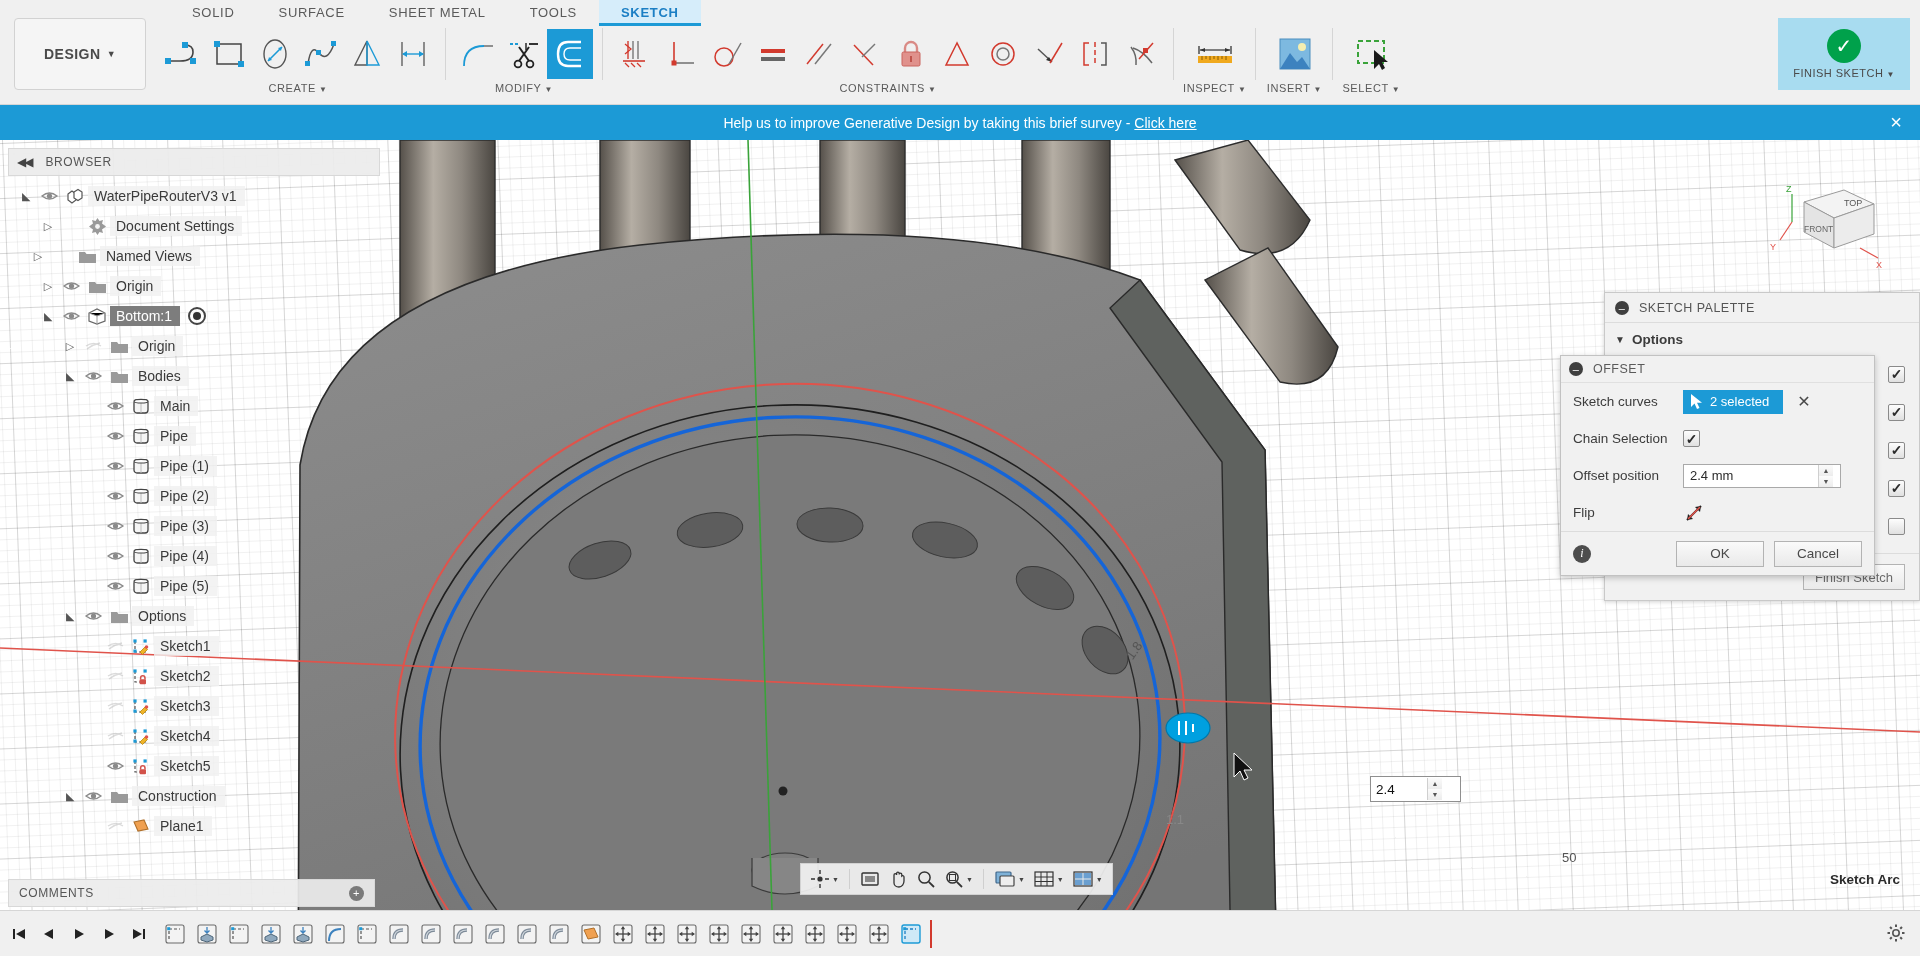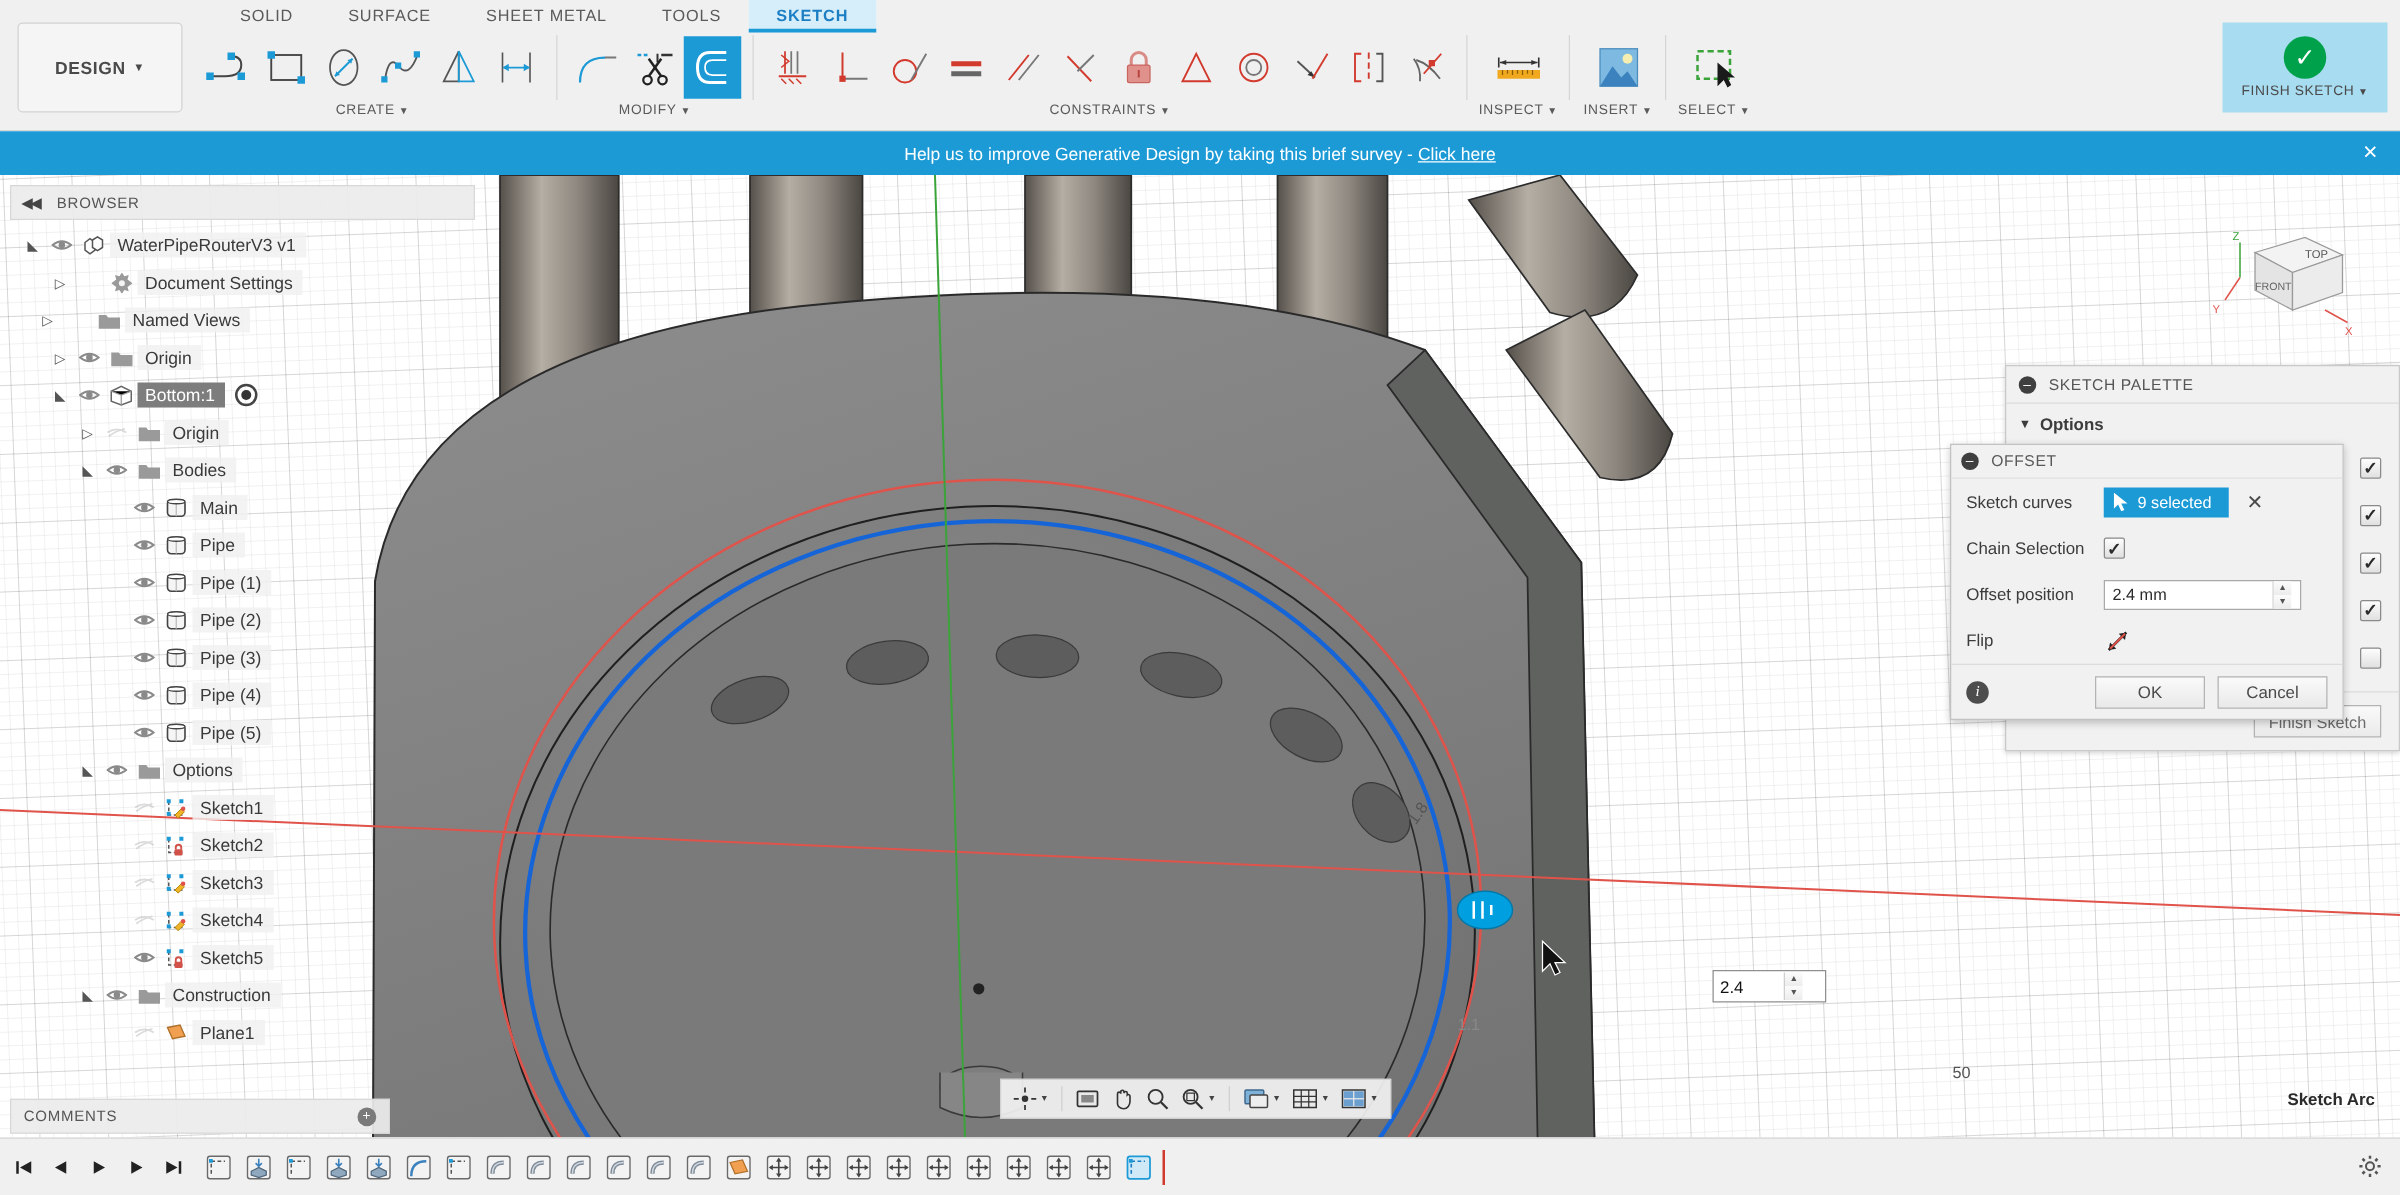--- a/index.html
+++ b/index.html
@@ -101,21 +101,21 @@
   .eye { width:26px; flex:0 0 26px; display:flex; align-items:center; justify-content:center; }
   .nodeicon { width:26px; flex:0 0 26px; display:flex; align-items:center; justify-content:center; }
   .nlabel { background:rgba(240,240,240,.82); padding:2px 8px 2px 6px; white-space:nowrap; }
   .node.selected .nlabel { background:#7d7d7d; color:#fff; }
   .radio-dot { width:18px; height:18px; border-radius:50%; border:2px solid #444;
     display:inline-flex; align-items:center; justify-content:center; margin-left:8px; }
   .radio-dot i { width:8px; height:8px; border-radius:50%; background:#333; display:block; }
 
   
   .comments {
-    position:absolute; left:8px; top:879px; width:304px; height:28px;
+    position:absolute; left:8px; top:879px; width:367px; height:28px;
     background:rgba(235,235,235,.92); border:1px solid #d8d8d8;
     display:flex; align-items:center; padding:0 10px; font-size:12px; color:#555;
     letter-spacing:.6px; justify-content:space-between;
   }
 
   
   .palette {
     position:absolute; left:1604px; top:292px; width:316px;
     background:#f1f1f1; border:1px solid #c9c9c9;
     box-shadow:0 1px 4px rgba(0,0,0,.18);
@@ -1013,21 +1013,21 @@
       <span class="minus-circle">–</span>
       <span>OFFSET</span>
     </div>
 
     <div class="dlg-row">
       <span class="dlabel">Sketch curves</span>
       <div class="sel-btn">
         <svg width="12" height="15" viewBox="0 0 12 15">
             <path d="M0 0 L0 13 L3.5 9.5 L6 15 L8.5 14 L6 8.8 L11 8.8 Z" fill="#fff"></path>
           </svg>
-        <span>9 selected</span>
+        <span>2 selected</span>
       </div>
       <span class="xbtn">✕</span>
     </div>
 
     <div class="dlg-row">
       <span class="dlabel">Chain Selection</span>
       <div class="cbx on"></div>
     </div>
 
     <div class="dlg-row">

